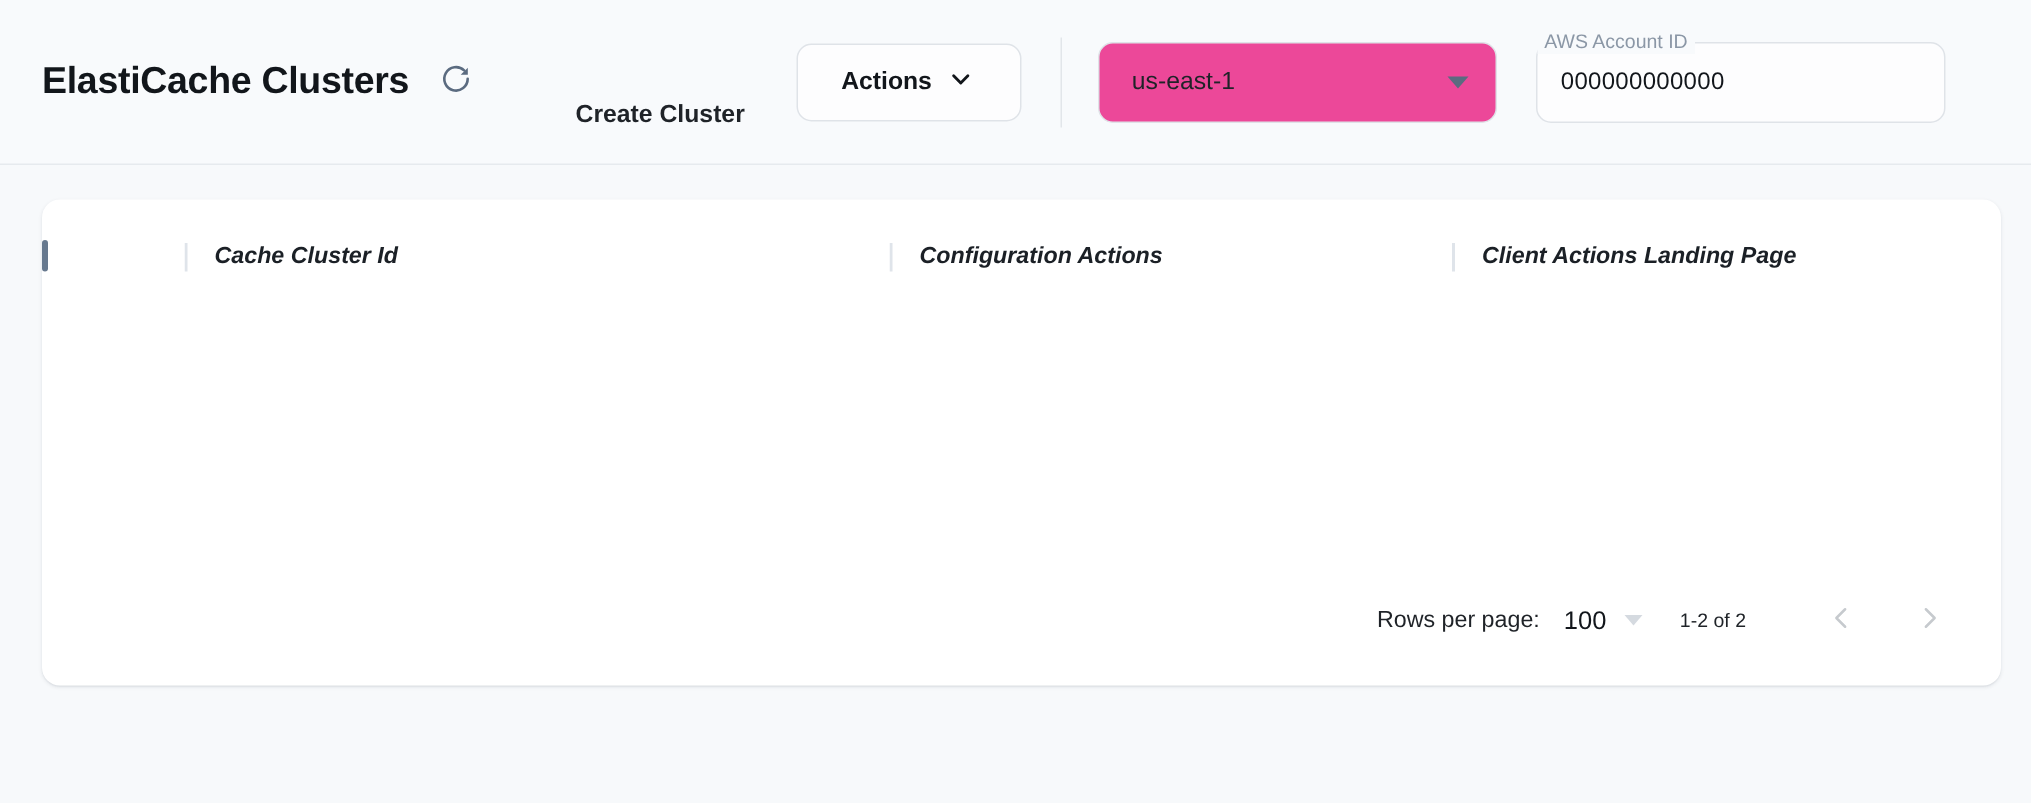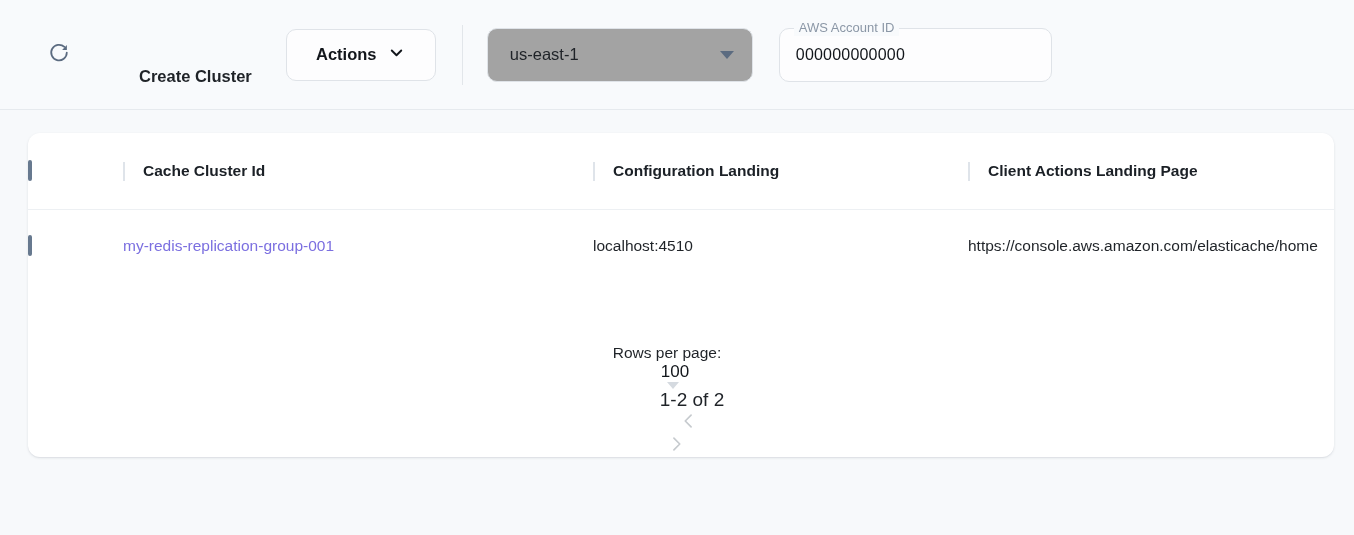--- a/index.html
+++ b/index.html
@@ -86,21 +86,21 @@
     margin-left: 26px;
   }
 
   .region-select {
     margin-left: 24px;
     width: 266px;
     height: 54px;
     box-sizing: border-box;
     border: 1px solid #dfe3e8;
     border-radius: 10px;
-    background: #a3a3a3;
+    background: #ec4899;
     display: flex;
     align-items: center;
     padding: 0 18px 0 22px;
     cursor: pointer;
   }
   .region-select .value {
     font-size: 16.5px;
     color: #1f2328;
     flex: 1;
   }
@@ -122,21 +122,21 @@
     border-radius: 10px;
     background: #fdfdfe;
     display: flex;
     align-items: center;
     padding: 0 16px;
     cursor: text;
   }
   .account-field .flabel {
     position: absolute;
     top: -9px;
-    left: 14px;
+    left: 0;
     padding: 0 5px;
     background: #f8fafc;
     font-size: 13px;
     color: #8b97a6;
     line-height: 16px;
     white-space: nowrap;
   }
   .account-field .fvalue {
     font-size: 16px;
     color: #12161b;
@@ -173,21 +173,21 @@
     padding: 0;
     white-space: nowrap;
     overflow: hidden;
   }
 
   .grid thead th { height: 76px; }
   .grid tbody tr { height: 73px; }
   .grid tbody tr td { border-top: 1px solid #edf0f3; }
 
   .cellpad-check { padding-left: 28px; }
-  .cellpad { padding-left: 18px; }
+  .cellpad { padding-left: 18px; font-style: italic; }
 
   .hd-wrap {
     display: flex;
     align-items: center;
   }
   .hd-sep {
     width: 2px;
     height: 19px;
     background: #dfe4ea;
     margin-right: 18px;
@@ -228,63 +228,63 @@
     position: absolute;
     left: 0;
     right: 0;
     top: 237px;
     height: 87px;
     display: flex;
     align-items: center;
     justify-content: flex-end;
     padding-right: 28px;
     gap: 0;
-    flex-direction: column;
   }
   .pager .rpp-label {
     font-size: 15.5px;
     color: #1f2328;
   }
   .pager .rpp-value {
     font-size: 17px;
     color: #12161b;
     margin-left: 16px;
   }
   .caret-soft {
     width: 0; height: 0;
     border-left: 6px solid transparent;
     border-right: 6px solid transparent;
     border-top: 7px solid #d5dae0;
     margin-left: 12px;
     cursor: pointer;
   }
   .pager .range {
-    font-size: 19px;
-    color: #1f2328;
-    margin-left: 50px;
+    font-size: 13px;
+    color: #1f2328;
+    margin-left: 25px;
   }
   .pg-btn {
     width: 40px;
     height: 40px;
     display: flex;
     align-items: center;
     justify-content: center;
     cursor: pointer;
     border: none;
     background: transparent;
     padding: 0;
   }
   .pg-prev { margin-left: 44px; }
   .pg-next { margin-left: 18px; }
 </style>
 </head>
 <body>
 
 <div class="topbar">
 
+  <div class="page-title">ElastiCache Clusters</div>
 
   <button class="refresh-btn">
     <span>
       <svg width="22" height="22" viewBox="0 0 24 24" fill="none" stroke="#5b6b80" stroke-width="1.9" stroke-linecap="round" stroke-linejoin="round">
         <path d="M20.5 11.5a8.5 8.5 0 1 1-2.6-6.1"></path>
         <polyline points="20.6,3.4 20.6,8.6 15.4,8.6" fill="#5b6b80" stroke="none"></polyline>
       </svg>
     </span>
   </button>
 
@@ -329,47 +329,33 @@
         </th>
         <th class="cellpad">
           <span class="hd-wrap">
             <span class="hd-sep"></span>
             <span class="hd-text">Cache Cluster Id</span>
           </span>
         </th>
         <th class="cellpad">
           <span class="hd-wrap">
             <span class="hd-sep"></span>
-            <span class="hd-text">Configuration Landing</span>
+            <span class="hd-text">Configuration Actions</span>
           </span>
         </th>
         <th class="cellpad">
           <span class="hd-wrap">
             <span class="hd-sep"></span>
             <span class="hd-text">Client Actions Landing Page</span>
           </span>
         </th>
       </tr>
     </thead>
 
     <tbody>
-      <tr>
-        <td class="cellpad-check">
-          <span class="checkbox"></span>
-        </td>
-        <td class="cellpad">
-          <span class="link-cell">my-redis-replication-group-001</span>
-        </td>
-        <td class="cellpad">
-          <span class="plain-cell">localhost:4510</span>
-        </td>
-        <td class="cellpad">
-          <span class="land-cell">https://console.aws.amazon.com/elasticache/home</span>
-        </td>
-      </tr>
 
     </tbody>
   </table>
 
   <div class="pager">
     <span class="rpp-label">Rows per page:</span>
     <span class="rpp-value">100</span>
     <span class="caret-soft"></span>
     <span class="range">1-2 of 2</span>
 

